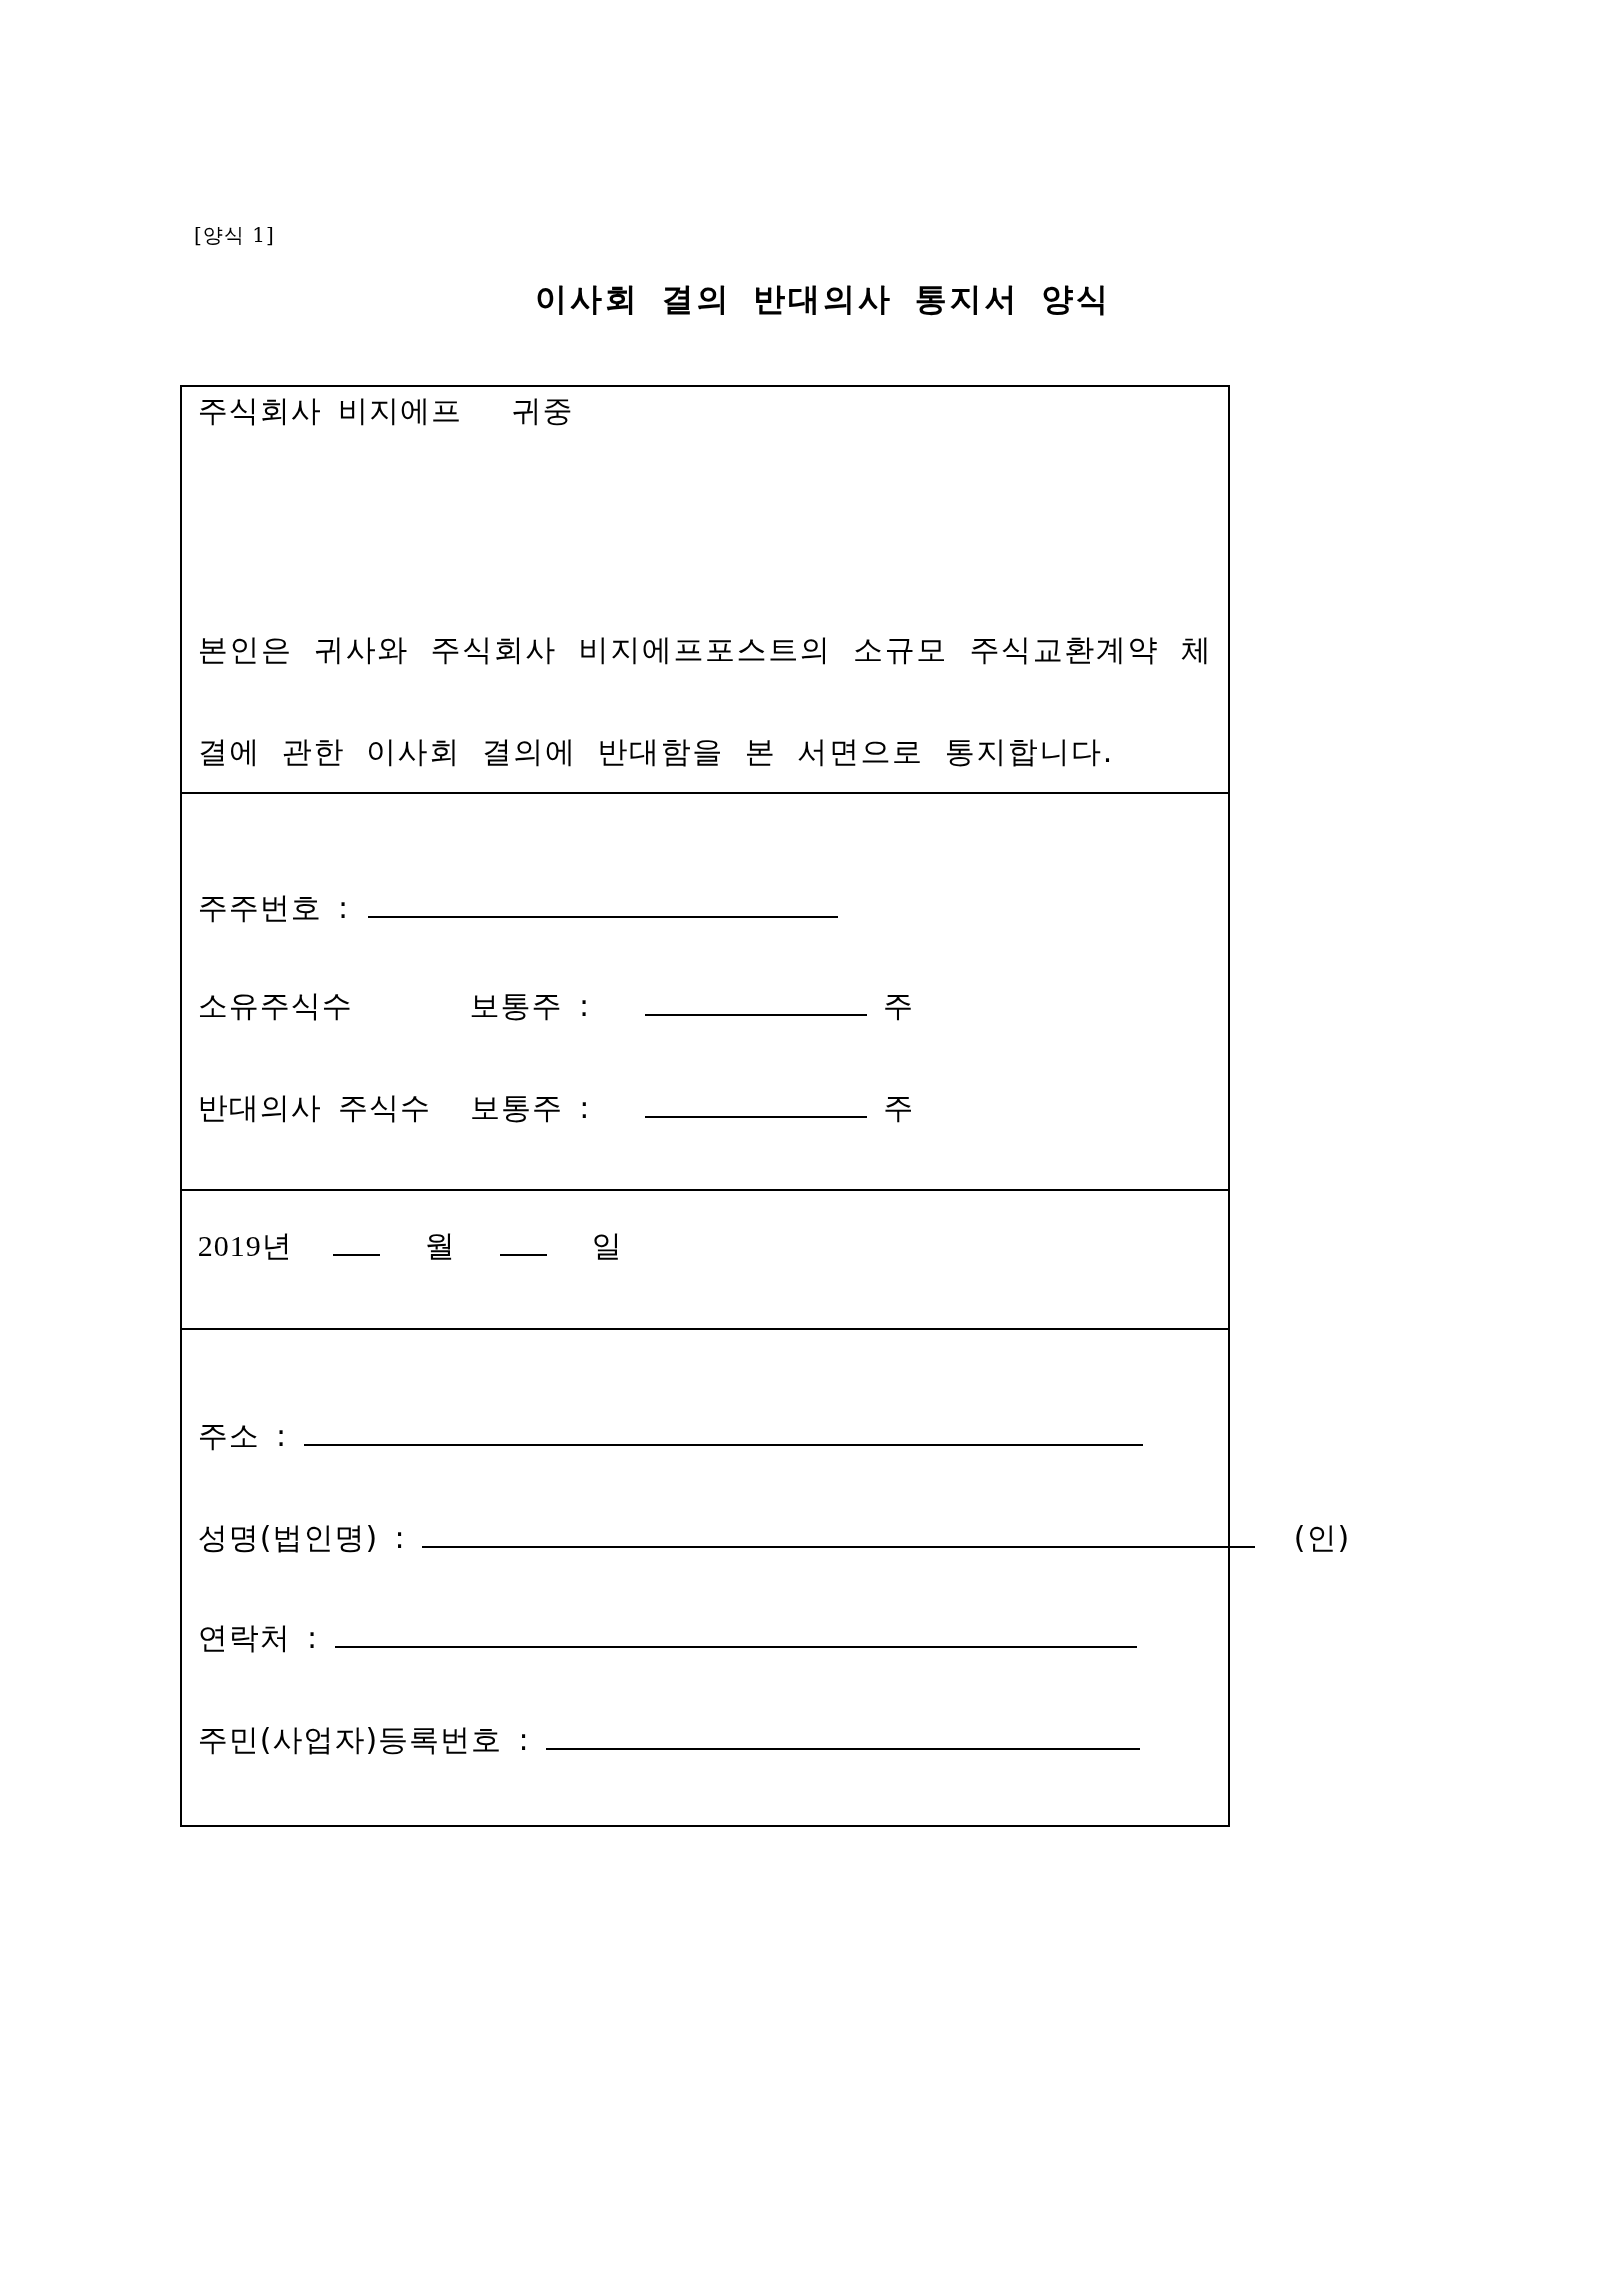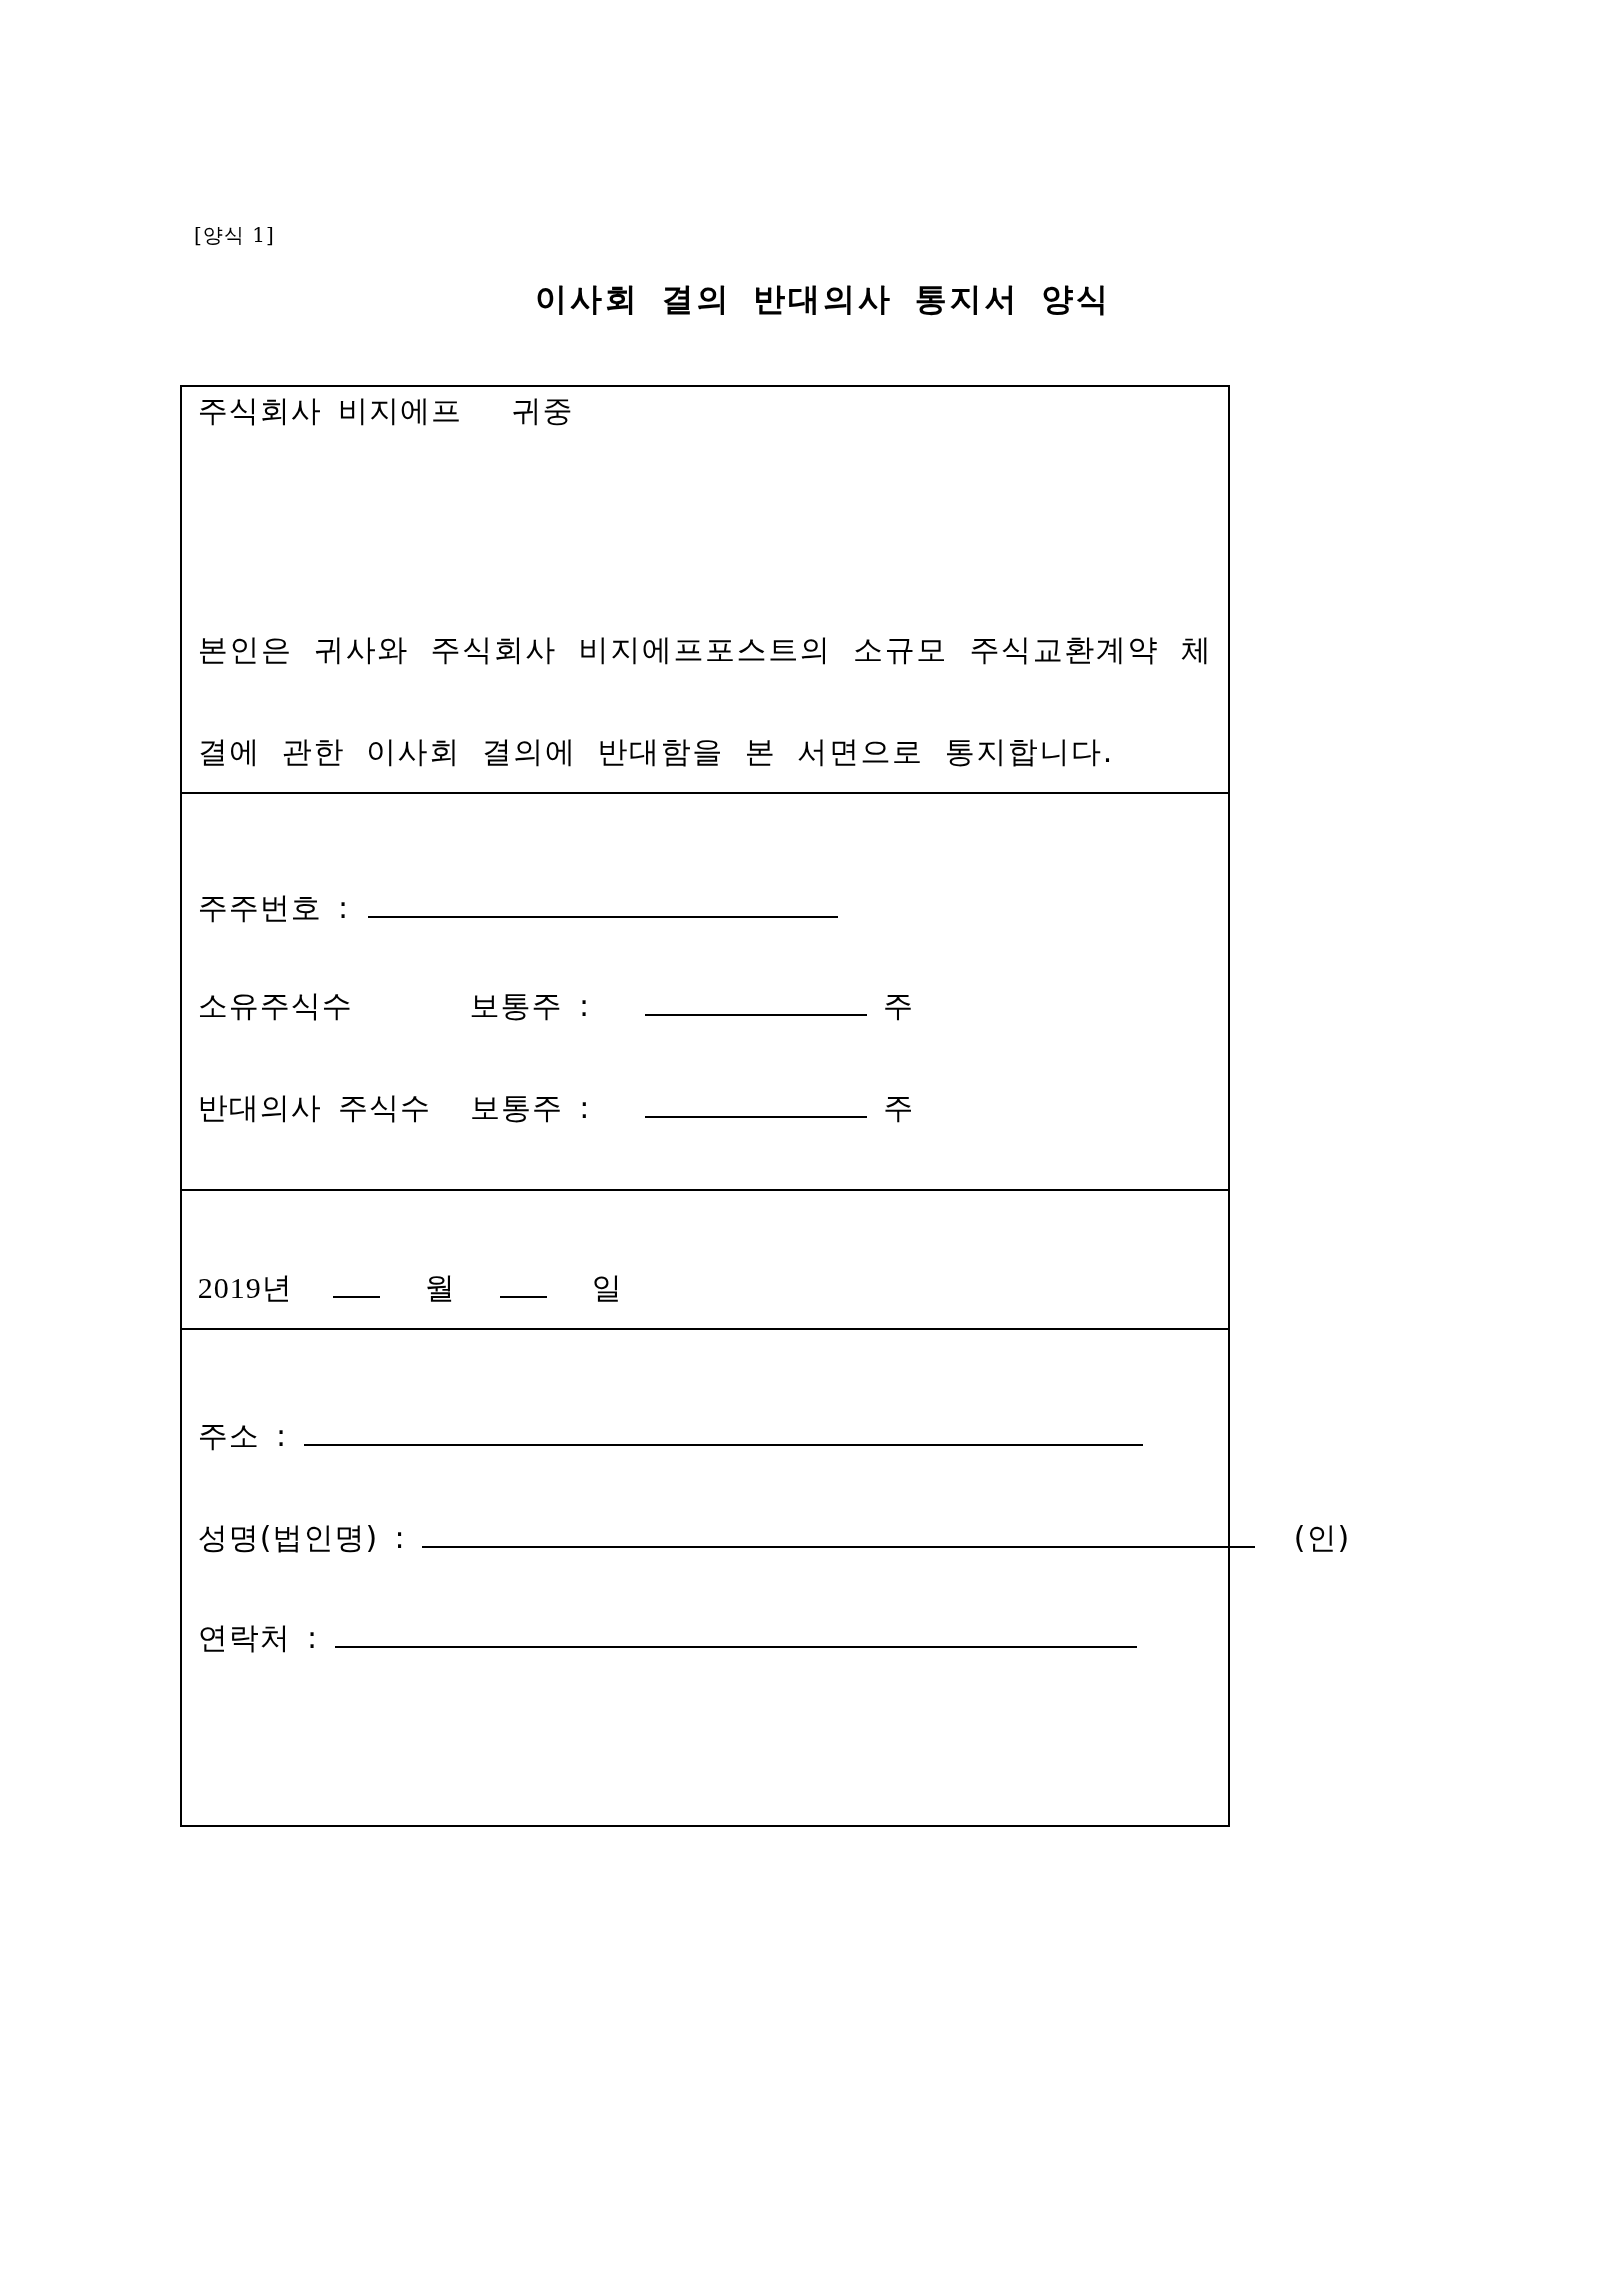--- a/index.html
+++ b/index.html
@@ -96,21 +96,20 @@
     }
     .blank {
       display: inline-block;
       border-bottom: 2px solid #000;
       height: 25.5px;
       vertical-align: baseline;
     }
     .gap { display: inline-block; }
     .date-line {
       font-family: "Liberation Serif", "DejaVu Serif", serif;
-      margin-top: 42px;
     }
   </style>
 </head>
 <body>
 
 <div class="form-label">[양식 1]</div>
 
 <div class="doc-title">이사회 결의 반대의사 통지서 양식</div>
 
 <div class="form-table">
@@ -170,16 +169,20 @@
       <span class="blank" style="width: 833px;"></span>
       <span class="gap" style="width: 5.9px;"></span>
       <span>(인)</span>
     </div>
 
     <div class="line" style="top: 288px;">
       <span>연락처 :</span>
       <span class="blank" style="width: 802px;"></span>
     </div>
 
+    <div class="line" style="top: 390px;">
+      <span>주민(사업자)등록번호 :</span>
+      <span class="blank" style="width: 594px;"></span>
+    </div>
   </div>
 
 </div>
 
 
 </body></html>

